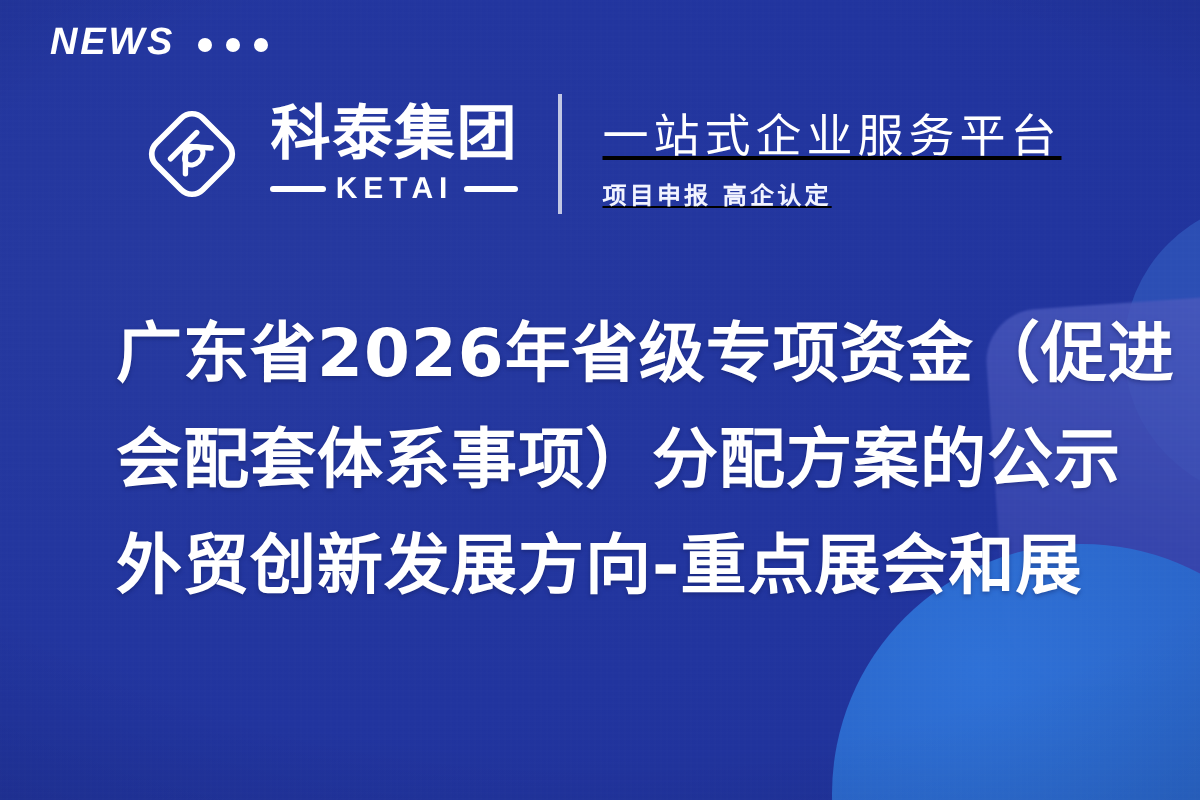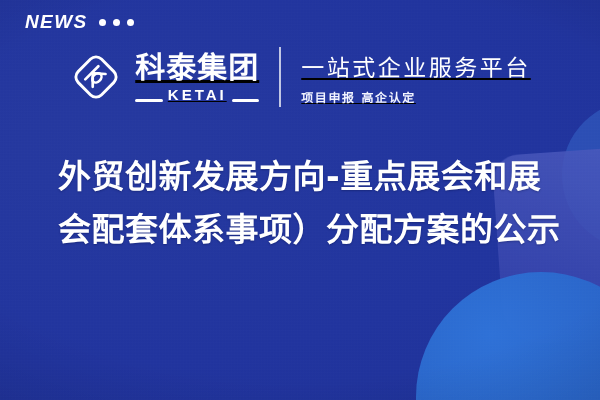--- a/index.html
+++ b/index.html
@@ -127,33 +127,32 @@
     width: 54px;
     height: 54px;
     flex: 0 0 auto;
     display: block;
   }
   .logo-words {
     display: flex;
     flex-direction: column;
     align-items: stretch;
     line-height: 1;
-    text-decoration: underline;
   }
   .logo-cn {
     font-size: 30px;
     font-weight: bold;
     color: #ffffff;
     letter-spacing: 1px;
     white-space: nowrap;
     font-family: "DejaVu Sans", "Liberation Sans", sans-serif;
   }
   .logo-en-row {
     display: flex;
-    align-items: flex-end;
+    align-items: center;
     gap: 5px;
     margin-top: 4px;
   }
   .logo-en-row .rule {
     flex: 1 1 auto;
     height: 3px;
     background: #ffffff;
     border-radius: 2px;
   }
   .logo-en {
@@ -262,17 +261,18 @@
 
     <div class="logo-divider"></div>
 
     <div class="tagline">
       <div class="tagline-main">一站式企业服务平台</div>
       <div class="tagline-sub">项目申报 高企认定</div>
     </div>
   </div>
 
   <div class="headline">
+    <div class="headline-line">广东省2026年省级专项资金（促进</div>
+    <div class="headline-line">会配套体系事项）分配方案的公示</div>
     <div class="headline-line">外贸创新发展方向-重点展会和展</div>
-    <div class="headline-line">会配套体系事项）分配方案的公示</div>
   </div>
 
 </div>
 
 </body></html>

